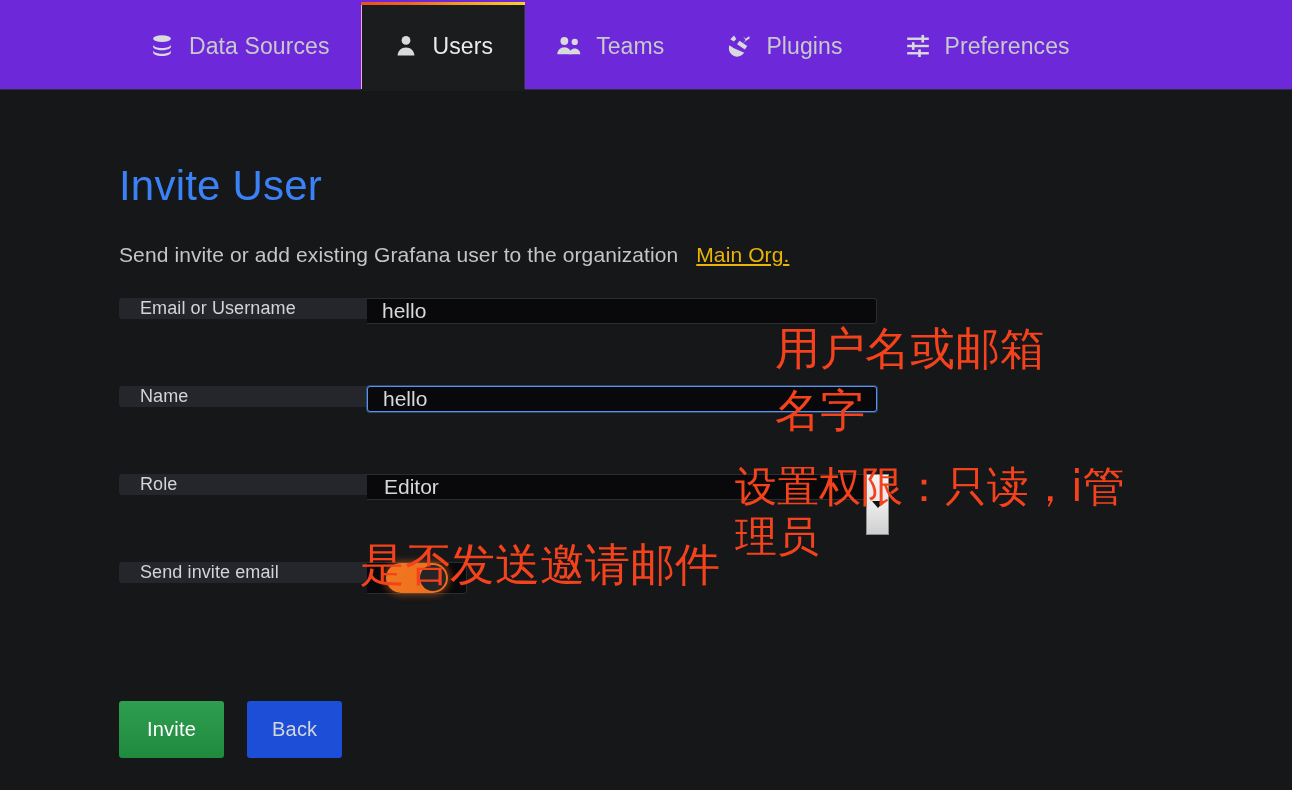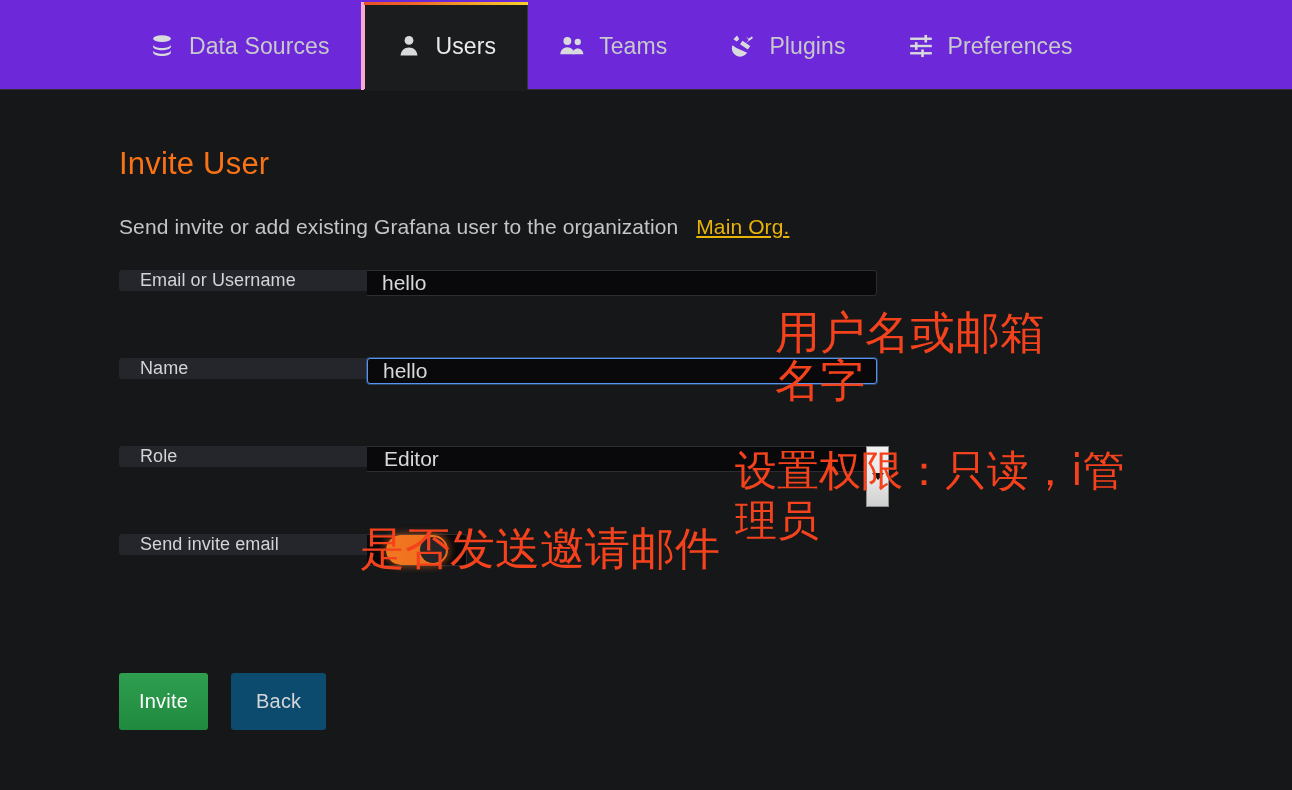--- a/index.html
+++ b/index.html
@@ -46,21 +46,21 @@
     display: inline-flex;
     align-items: center;
     justify-content: center;
     width: 26px;
     height: 26px;
     color: #d8dadc;
   }
   .tab .ico svg { display: block; }
   .tab.active {
     background: #1b1c1e;
-    border-left: 4px solid #f9a8d4;
+    border-left: 1px solid #f9a8d4;
     border-right: 1px solid #343639;
     color: #e9ebed;
   }
   .tab.active::before {
     content: "";
     position: absolute;
     left: -1px; right: -1px; top: 0;
     height: 3px;
     background: linear-gradient(90deg, #eb4f28 0%, #ef6726 30%, #f4a326 65%, #f9d02c 100%);
   }
@@ -70,24 +70,24 @@
     left: -1px; right: -1px; bottom: -1px;
     height: 2px;
     background: #1b1c1e;
     z-index: 3;
   }
 
   
   .page { position: relative; padding: 0 0 0 119px; }
 
   .page-title {
-    margin-top: 56px;
-    font-size: 31px;
+    margin-top: 72px;
+    font-size: 42px;
     font-weight: 400;
-    color: #f97316;
+    color: #3b82f6;
     letter-spacing: .2px;
   }
   .page-sub {
     margin-top: 33px;
     font-size: 21px;
     color: #c3c5c7;
     letter-spacing: .1px;
   }
   .page-sub .org { color: #eab308; margin-left: 12px; }
 
@@ -193,40 +193,40 @@
     font-family: inherit;
     font-size: 20px;
     border: none;
     border-radius: 3px;
     cursor: pointer;
     letter-spacing: .2px;
   }
   .btn-invite {
     background: linear-gradient(180deg, #2f9e4f 0%, #1f8a3e 100%);
     color: #fff;
-    padding: 0 20px;
+    padding: 0 28px;
     height: 57px;
   }
   .btn-back {
-    background: #0c4a6e;
+    background: #1d4ed8;
     color: #d4d6d8;
     padding: 0 25px;
     height: 57px;
   }
 
   
   .anno {
     position: absolute;
     color: #f4421d;
     font-family: "DejaVu Sans", "Liberation Sans", sans-serif;
     white-space: nowrap;
     line-height: 1.18;
   }
   #anno-email { left: 775px; top: 160px; font-size: 45px; }
-  #anno-name  { left: 775px; top: 208px; font-size: 45px; }
+  #anno-name  { left: 775px; top: 222px; font-size: 45px; }
   #anno-role  { left: 735px; top: 300px; font-size: 42px; white-space: normal; width: 420px; }
   #anno-send  { left: 360px; top: 376px; font-size: 45px; }
 </style>
 </head>
 <body>
 
 <div class="tabbar">
 
   <div class="tab">
     <span class="ico">

